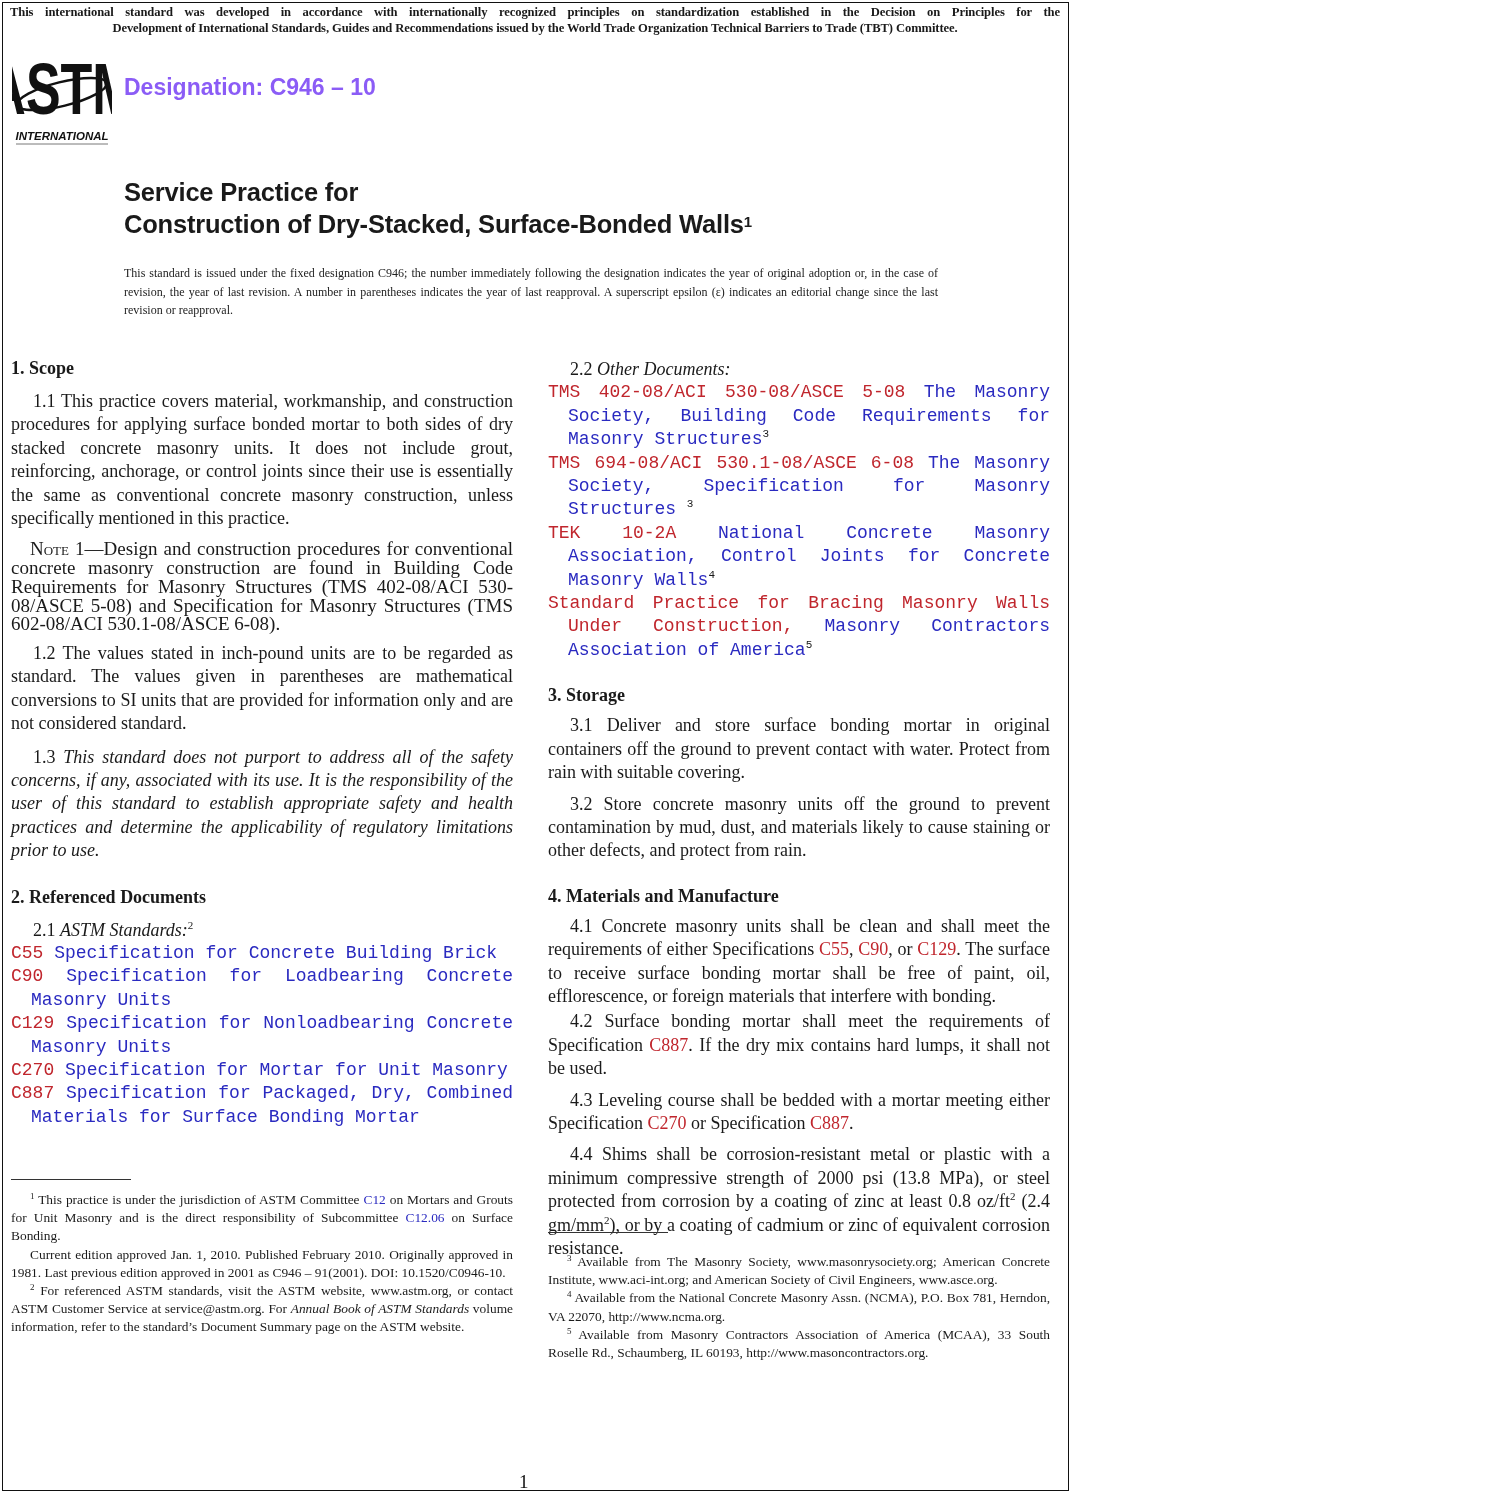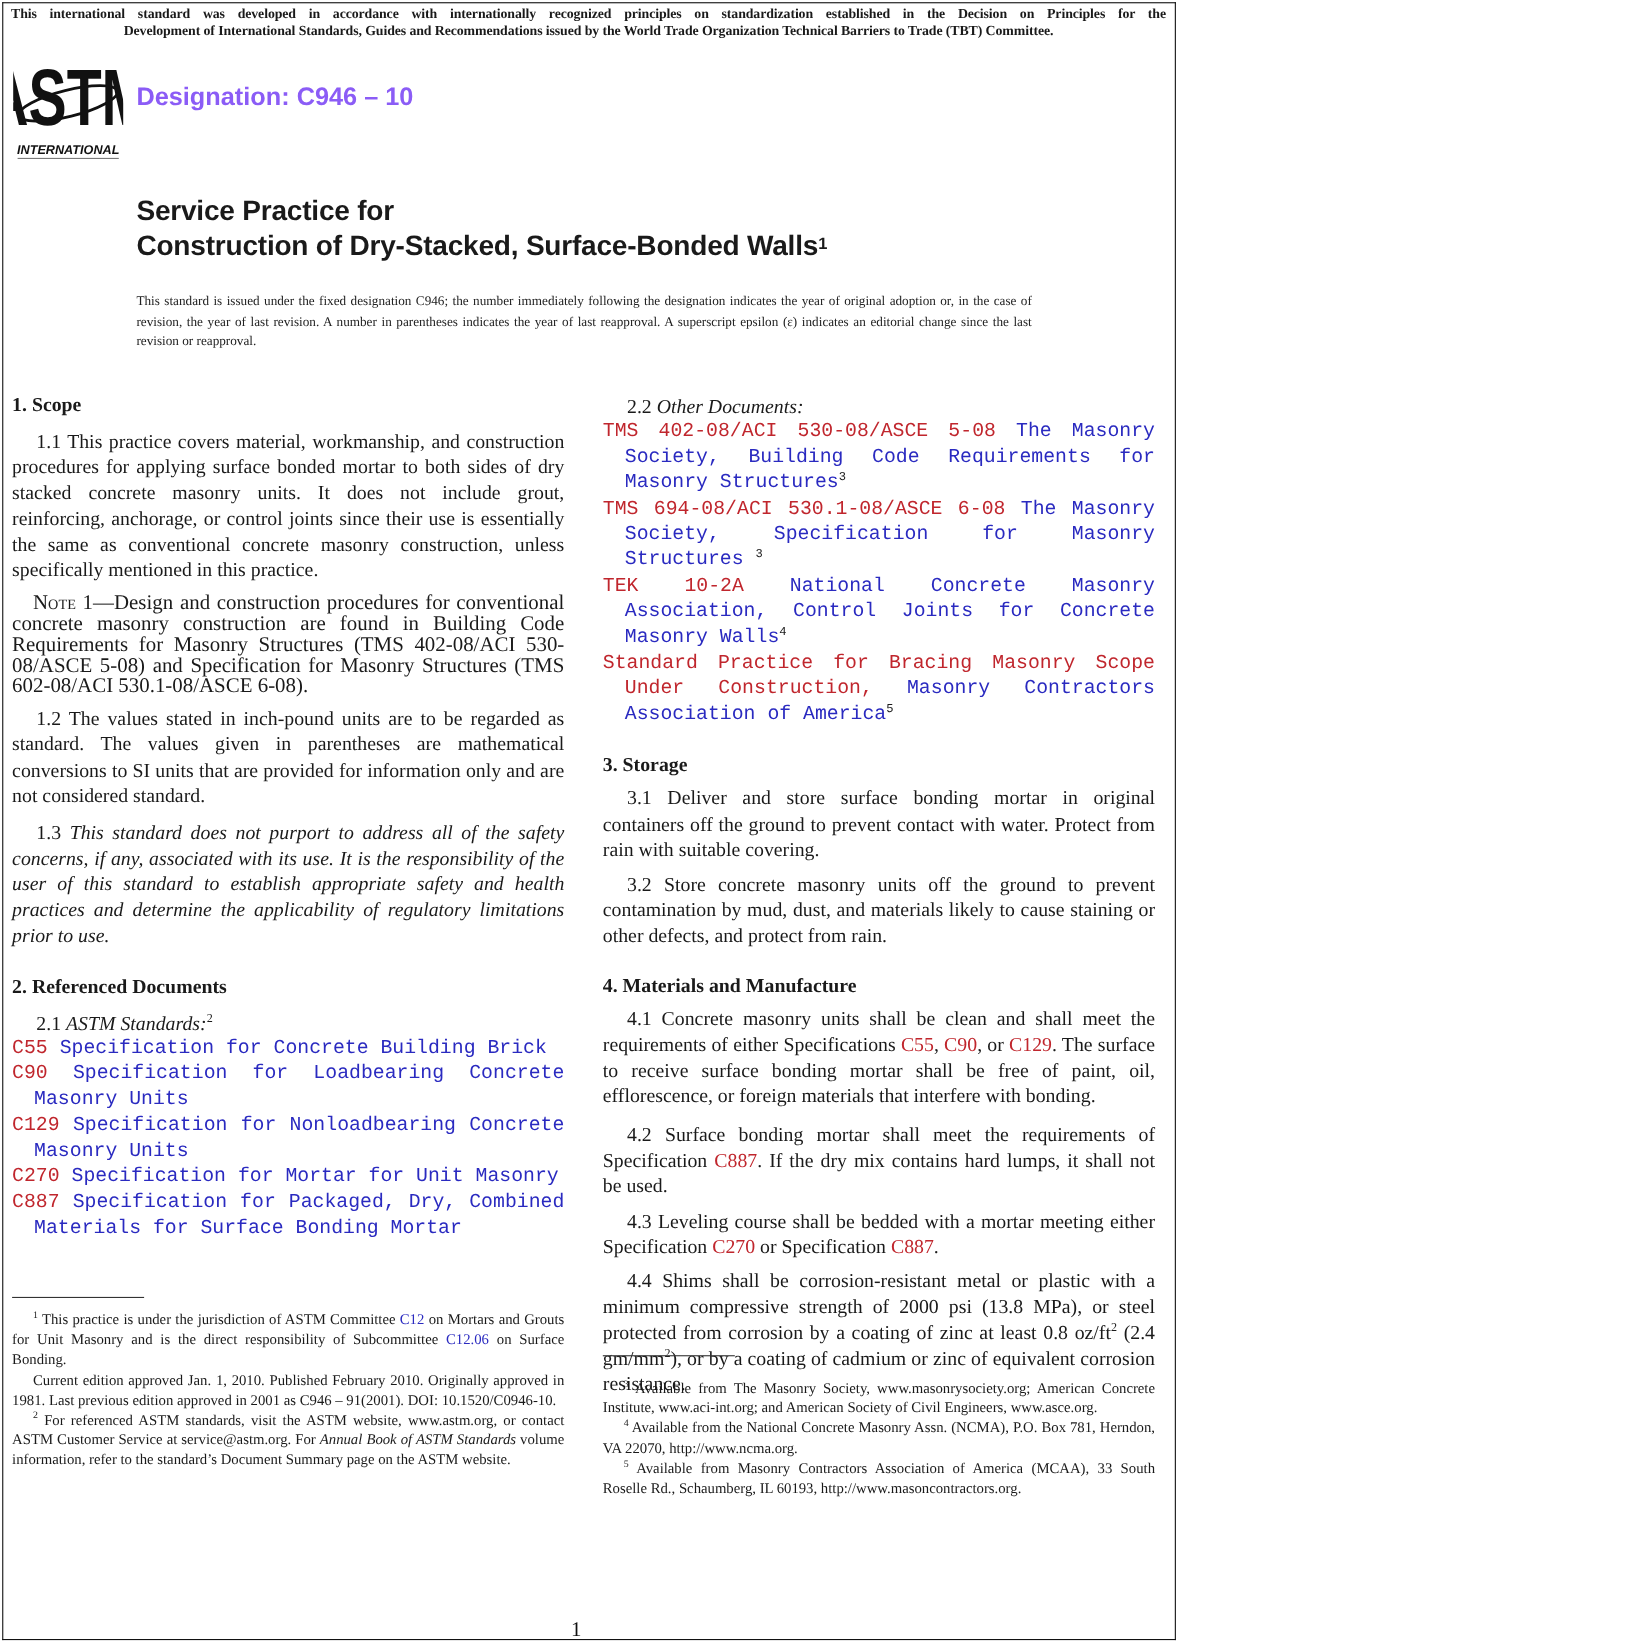--- a/index.html
+++ b/index.html
@@ -81,30 +81,30 @@
   <p class="fn">Current edition approved Jan. 1, 2010. Published February 2010. Originally approved in 1981. Last previous edition approved in 2001 as C946 – 91(2001). DOI: 10.1520/C0946-10.</p>
   <p class="fn"><sup>2</sup><span> For referenced ASTM standards, visit the ASTM website, www.astm.org, or contact ASTM Customer Service at service@astm.org. For </span><span class="it">Annual Book of ASTM Standards</span><span> volume information, refer to the standard’s Document Summary page on the ASTM website.</span></p>
 </div>
 
 <div class="col right">
   <p class="p" style="margin-top:2px"><span>2.2 </span><span class="it">Other Documents:</span></p>
   <div>
     <p class="ref"><span class="red">TMS 402-08/ACI 530-08/ASCE 5-08</span> <span class="blue">The Masonry Society, Building Code Requirements for Masonry Structures</span><sup class="s">3</sup></p>
     <p class="ref"><span class="red">TMS 694-08/ACI 530.1-08/ASCE 6-08</span> <span class="blue">The Masonry Society, Specification for Masonry Structures</span> <sup class="s">3</sup></p>
     <p class="ref"><span class="red">TEK 10-2A</span> <span class="blue">National Concrete Masonry Association, Control Joints for Concrete Masonry Walls</span><sup class="s">4</sup></p>
-    <p class="ref"><span class="red">Standard Practice for Bracing Masonry Scope Under Construction,</span> <span class="blue">Masonry Contractors Association of America</span><sup class="s">5</sup></p>
+    <p class="ref"><span class="red">Standard Practice for Bracing Masonry Walls Under Construction,</span> <span class="blue">Masonry Contractors Association of America</span><sup class="s">5</sup></p>
   </div>
 
   <h2 class="h" style="margin-top:21px">3.  Storage</h2>
   <p class="p" style="margin-top:7px">3.1  Deliver and store surface bonding mortar in original containers off the ground to prevent contact with water. Protect from rain with suitable covering.</p>
   <p class="p" style="margin-top:8px">3.2  Store concrete masonry units off the ground to prevent contamination by mud, dust, and materials likely to cause staining or other defects, and protect from rain.</p>
 
   <h2 class="h" style="margin-top:21px">4.  Materials and Manufacture</h2>
   <p class="p" style="margin-top:7px"><span>4.1  Concrete masonry units shall be clean and shall meet the requirements of either Specifications </span><span class="red">C55</span><span>, </span><span class="red">C90</span><span>, or </span><span class="red">C129</span><span>. The surface to receive surface bonding mortar shall be free of paint, oil, efflorescence, or foreign materials that interfere with bonding.</span></p>
-  <p class="p" style="margin-top:12px"><span>4.2  Surface bonding mortar shall meet the requirements of Specification </span><span class="red">C887</span><span>. If the dry mix contains hard lumps, it shall not be used.</span></p>
+  <p class="p" style="margin-top:2px"><span>4.2  Surface bonding mortar shall meet the requirements of Specification </span><span class="red">C887</span><span>. If the dry mix contains hard lumps, it shall not be used.</span></p>
   <p class="p" style="margin-top:8px"><span>4.3  Leveling course shall be bedded with a mortar meeting either Specification </span><span class="red">C270</span><span> or Specification </span><span class="red">C887</span><span>.</span></p>
   <p class="p" style="margin-top:8px"><span>4.4  Shims shall be corrosion-resistant metal or plastic with a minimum compressive strength of 2000 psi (13.8 MPa), or steel protected from corrosion by a coating of zinc at least 0.8 oz/ft</span><sup class="s">2</sup><span>  (2.4 gm/mm</span><sup class="s">2</sup><span>), or by a coating of cadmium or zinc of equivalent corrosion resistance.</span></p>
 </div>
 
 <div class="col" style="left:548px; top:1232px;">
   <div class="fnrule"></div>
   <p class="fn" style="margin-top:20px"><sup>3</sup><span> Available from The Masonry Society, www.masonrysociety.org; American Concrete Institute, www.aci-int.org; and American Society of Civil Engineers, www.asce.org.</span></p>
   <p class="fn"><sup>4</sup><span> Available from the National Concrete Masonry Assn. (NCMA), P.O. Box 781, Herndon, VA 22070, http://www.ncma.org.</span></p>
   <p class="fn"><sup>5</sup><span> Available from Masonry Contractors Association of America (MCAA), 33 South Roselle Rd., Schaumberg, IL 60193, http://www.masoncontractors.org.</span></p>
 </div>

